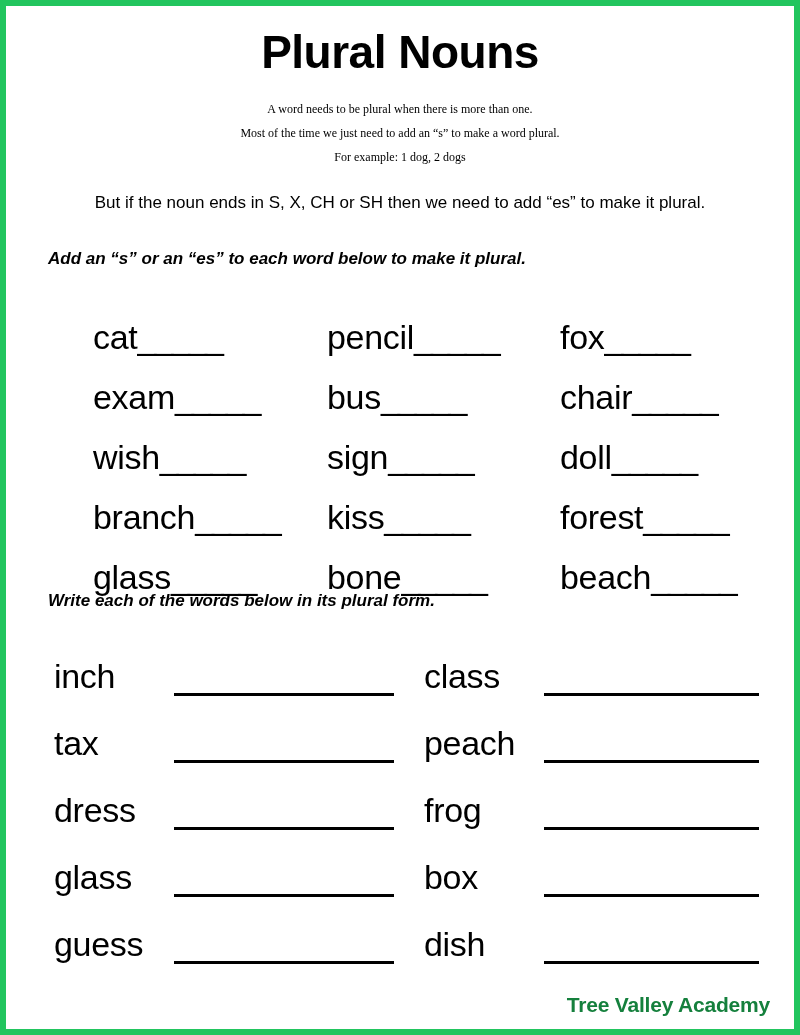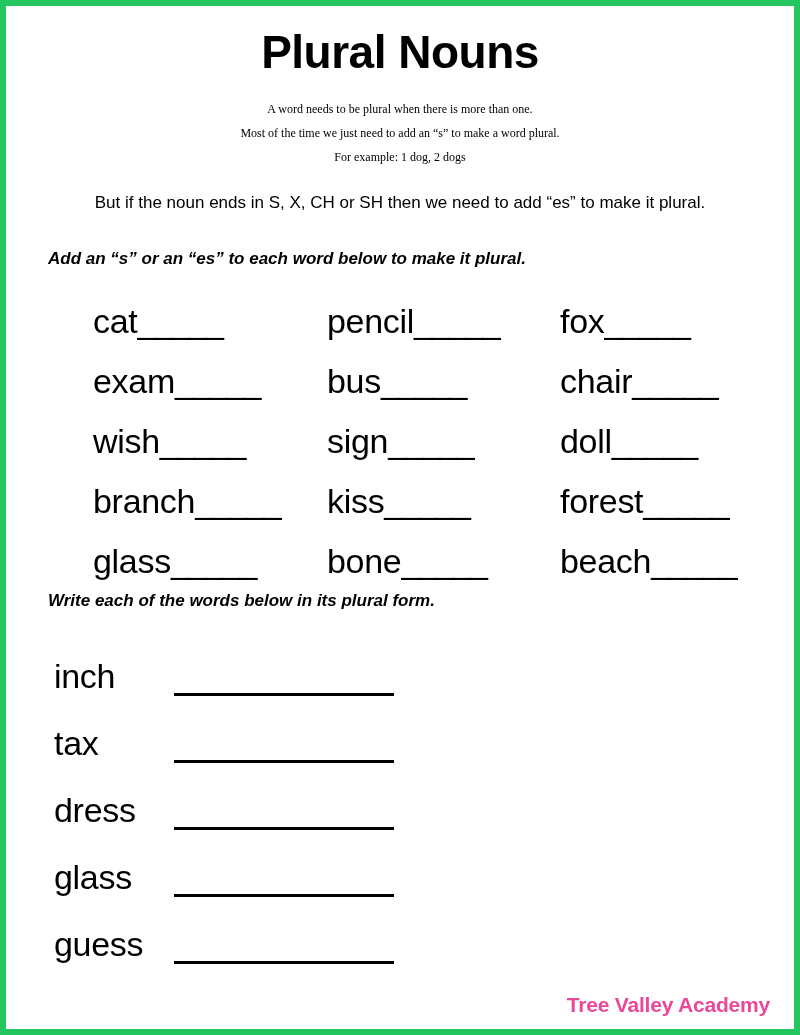--- a/index.html
+++ b/index.html
@@ -59,21 +59,21 @@
   }
 
   
   .ex1 {
     margin-top: 22px;
     position: relative;
     height: 300px;
   }
   .ex1-col {
     position: absolute;
-    top: 0;
+    top: 16px;
   }
   .ex1-col.c1 { left: 87px; }
   .ex1-col.c2 { left: 321px; }
   .ex1-col.c3 { left: 554px; }
 
   .ex1-item {
     font-size: 34px;
     line-height: 60px;
     white-space: nowrap;
     letter-spacing: -0.3px;
@@ -192,18 +192,40 @@
       <div class="ex2-row">
         <span class="ex2-word">glass</span>
         <span class="ex2-line"></span>
       </div>
       <div class="ex2-row">
         <span class="ex2-word">guess</span>
         <span class="ex2-line"></span>
       </div>
     </div>
 
-
-  </div>
-
-  <div class="footer" style="color: #ec4899;">Tree Valley Academy</div>
+    <div class="ex2-col c2">
+      <div class="ex2-row">
+        <span class="ex2-word">class</span>
+        <span class="ex2-line"></span>
+      </div>
+      <div class="ex2-row">
+        <span class="ex2-word">peach</span>
+        <span class="ex2-line"></span>
+      </div>
+      <div class="ex2-row">
+        <span class="ex2-word">frog</span>
+        <span class="ex2-line"></span>
+      </div>
+      <div class="ex2-row">
+        <span class="ex2-word">box</span>
+        <span class="ex2-line"></span>
+      </div>
+      <div class="ex2-row">
+        <span class="ex2-word">dish</span>
+        <span class="ex2-line"></span>
+      </div>
+    </div>
+
+  </div>
+
+  <div class="footer" style="color: #15803d;">Tree Valley Academy</div>
 
 </div>
 
 </body></html>

